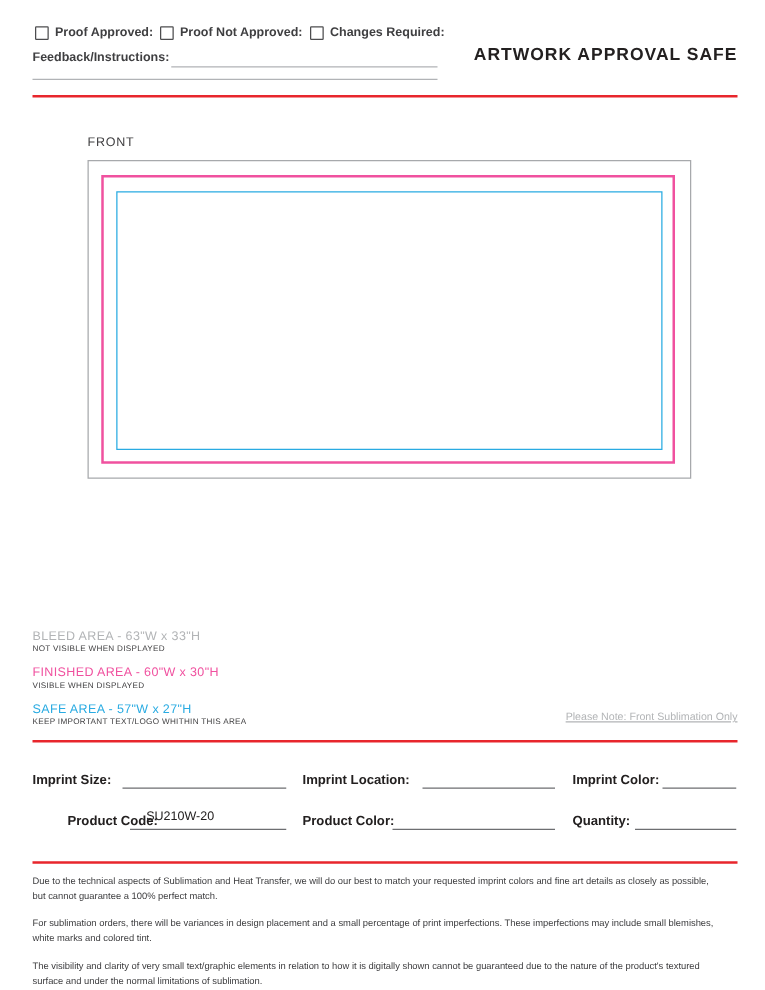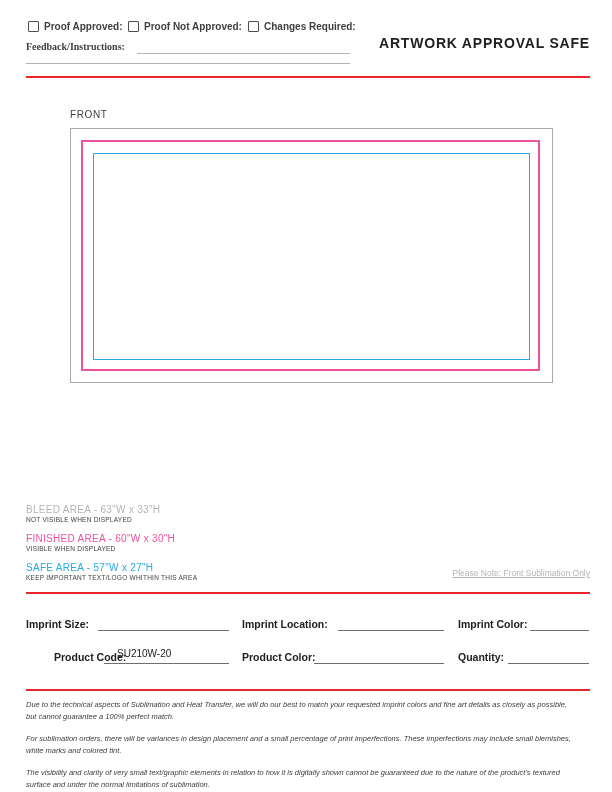--- a/index.html
+++ b/index.html
@@ -10,21 +10,21 @@
 
   
   .cb-item { position:absolute; top:21px; display:flex; align-items:flex-start; height:13px; }
   #cb-item-1 { left:28px; } #cb-item-2 { left:128px; } #cb-item-3 { left:248px; }
   .cb-box {
     width:11px; height:11px; box-sizing:border-box; margin-right:5px;
     border:1.5px solid #4d4d4f; border-radius:1px; background:#fff; flex:0 0 auto;
   }
   .cb-label { font-size:10px; font-weight:bold; color:#3f3f41; white-space:nowrap; }
 
-  .feedback-label { position:absolute; left:26px; top:41px; font-size:10px; font-weight:bold; color:#3f3f41;font-family:Liberation Serif, serif; }
+  .feedback-label { position:absolute; left:26px; top:41px; font-size:10px; font-weight:bold; color:#3f3f41; }
   .u-line { position:absolute; height:1px; background:#b1b3b6; }
   #feedback-line-1 { left:137px; top:53px; width:213px; }
   #feedback-line-2 { left:26px;  top:63px; width:324px; }
 
   .sheet-title {
     position:absolute; right:22px; top:35px; font-size:14px; font-weight:bold;
     letter-spacing:0.8px; color:#232020; white-space:nowrap;
   }
 
   .red-line { position:absolute; left:26px; width:564px; height:2px; background:#e8262c; }
@@ -56,21 +56,21 @@
   #field-label-1 { left:26px;  top:618px; }  #field-line-1 { left:98px;  top:630px; width:131px; }
   #field-label-2 { left:242px; top:618px; }  #field-line-2 { left:338px; top:630px; width:106px; }
   #field-label-3 { left:458px; top:618px; }  #field-line-3 { left:530px; top:630px; width:59px; }
   #field-label-4 { left:26px;  top:651px;padding-left:28px; }  #field-line-4 { left:104px; top:663px; width:125px; }
   #field-label-5 { left:242px; top:651px; }  #field-line-5 { left:314px; top:663px; width:130px; }
   #field-label-6 { left:458px; top:651px; }  #field-line-6 { left:508px; top:663px; width:81px; }
   #field-value-4 { left:117px; top:648px; }
 
   
   .disclaimer { position:absolute; left:26px; top:699px; width:564px; font-size:7.5px; line-height:11.5px; color:#3c3c3e; }
-  .disclaimer p { margin:0 16px 11px 0;font-style:italic; }
+  .disclaimer p { margin:0 16px 11px 0; }
 </style>
 </head>
 <body>
 
 <div class="page">
 
   <div class="cb-item" id="cb-item-1">
     <span class="cb-box"></span>
     <span class="cb-label">Proof Approved:</span>
   </div>

